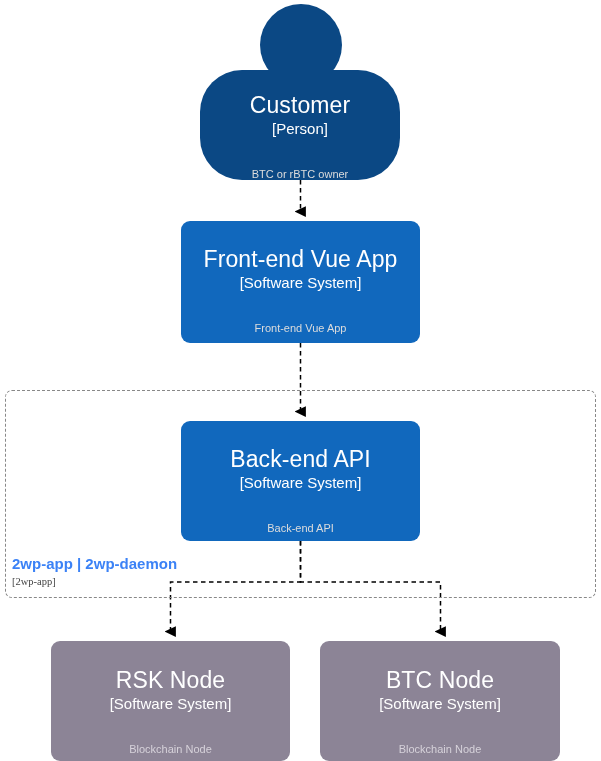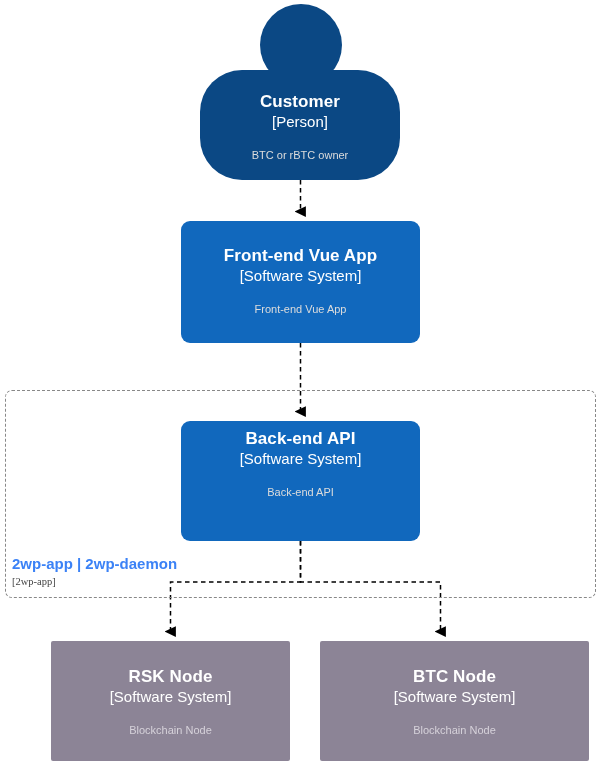--- a/index.html
+++ b/index.html
@@ -33,36 +33,36 @@
   .node {
     position: absolute;
     box-sizing: border-box;
     display: flex;
     flex-direction: column;
     align-items: center;
     text-align: left;
     color: #ffffff;
   }
   .node .title {
-    font-size: 17px;
-    font-weight: bold;
+    font-size: 23px;
+    font-weight: normal;
     line-height: 1.18;
     letter-spacing: 0.1px;
   }
   .node .type {
     font-size: 15px;
     font-weight: normal;
     line-height: 1.25;
     margin-top: 1px;
   }
   .node .desc {
     font-size: 11px;
     font-weight: normal;
     line-height: 1.3;
-    margin-top: 16px;
+    margin-top: 28px;
     color: #dcdcdc;
   }
 
   
   .person-head {
     position: absolute;
     border-radius: 50%;
   }
   .person-body {
     position: absolute;
@@ -73,21 +73,21 @@
     width: 100%;
     text-align: center;
     color: #ffffff;
   }
 
   
   .sysbox {
     border-radius: 9px;
   }
   .nodebox {
-    border-radius: 2px;
+    border-radius: 9px;
   }
   .nodebox .desc { color: #d6d2da; }
 
   
   .boundary {
     position: absolute;
     box-sizing: border-box;
     border: 1.6px dashed #888888;
     border-radius: 7px;
     background: transparent;
@@ -150,31 +150,31 @@
       <div class="desc">BTC or rBTC owner</div>
     </div>
   </div>
 
   <div class="node sysbox" style="left:181px; top:221px; width:239px; height:122px; background:#1168bd; justify-content:flex-start; padding-top:25px;">
     <div class="title">Front-end Vue App</div>
     <div class="type">[Software System]</div>
     <div class="desc">Front-end Vue App</div>
   </div>
 
-  <div class="node sysbox" style="left:181px; top:421px; width:239px; height:120px; background:#1168bd; justify-content:flex-start; padding-top:8px;">
+  <div class="node sysbox" style="left:181px; top:421px; width:239px; height:120px; background:#1168bd; justify-content:flex-start; padding-top:25px;">
     <div class="title">Back-end API</div>
     <div class="type">[Software System]</div>
     <div class="desc">Back-end API</div>
   </div>
 
   <div class="node nodebox" style="left:51px; top:641px; width:239px; height:120px; background:#8c8496; justify-content:flex-start; padding-top:26px;">
     <div class="title">RSK Node</div>
     <div class="type">[Software System]</div>
     <div class="desc">Blockchain Node</div>
   </div>
 
-  <div class="node nodebox" style="left:320px; top:641px; width:269px; height:120px; background:#8c8496; justify-content:flex-start; padding-top:26px;">
+  <div class="node nodebox" style="left:320px; top:641px; width:240px; height:120px; background:#8c8496; justify-content:flex-start; padding-top:26px;">
     <div class="title">BTC Node</div>
     <div class="type">[Software System]</div>
     <div class="desc">Blockchain Node</div>
   </div>
 
 </div>
 
 </body></html>

